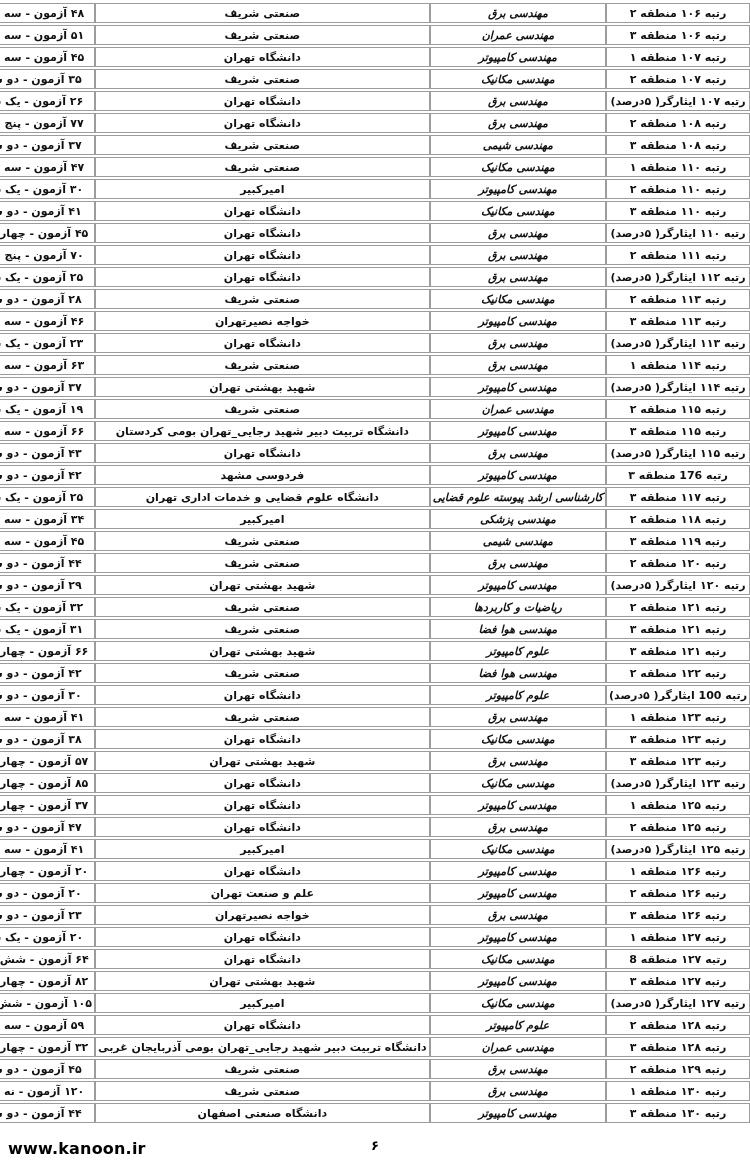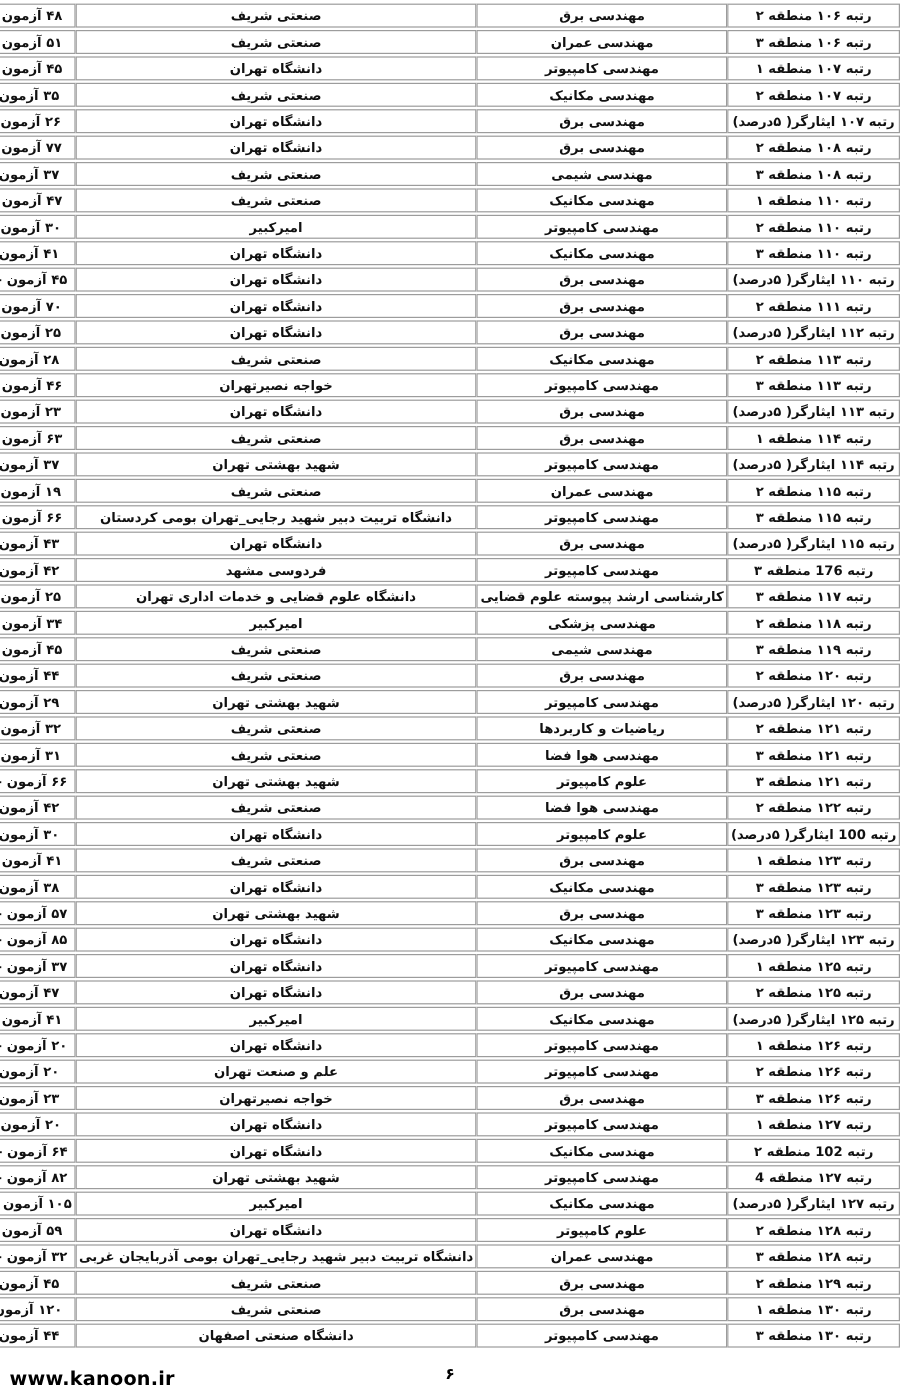--- a/index.html
+++ b/index.html
@@ -17,21 +17,21 @@
   }
   table.results td{
     border:1px solid var(--border-color,#9c9c9c);
     height:18px;
     text-align:center;vertical-align:middle;
     font-weight:bold;font-size:11px;color:#111;
     padding:0 2px;white-space:nowrap;overflow:hidden;
     background:#ffffff;
   }
   td.rank{width:126px;background:var(--rank-bg,#ccd5db);}
-  td.major{width:150px;}
+  td.major{width:150px;font-style:italic;}
   td.university{width:210px;}
   td.exams{width:143px;}
   td.u-mid{font-size:9px;margin-top:45px;}
   td.u-small{font-size:7.5px;margin-left:20px;}
   .footer-url{
     position:absolute;left:8px;top:1139px;
     direction:ltr;font-weight:bold;font-size:16px;color:#000;
     letter-spacing:0.2px;
     text-align:center;
   }
@@ -299,27 +299,27 @@
           <td class="university">خواجه نصیرتهران</td>
           <td class="exams">۲۳ آزمون - دو سال کانونی</td>
         </tr>
         <tr>
           <td class="rank">رتبه ۱۲۷ منطقه ۱</td>
           <td class="major">مهندسی کامپیوتر</td>
           <td class="university">دانشگاه تهران</td>
           <td class="exams">۲۰ آزمون - یک سال کانونی</td>
         </tr>
         <tr>
-          <td class="rank">رتبه 102 منطقه ۲</td>
+          <td class="rank">رتبه ۱۲۷ منطقه 8</td>
           <td class="major">مهندسی مکانیک</td>
           <td class="university">دانشگاه تهران</td>
           <td class="exams">۶۴ آزمون - شش سال کانونی</td>
         </tr>
         <tr>
-          <td class="rank">رتبه ۱۲۷ منطقه 4</td>
+          <td class="rank">رتبه ۱۲۷ منطقه ۳</td>
           <td class="major">مهندسی کامپیوتر</td>
           <td class="university">شهید بهشتی تهران</td>
           <td class="exams">۸۲ آزمون - چهار سال کانونی</td>
         </tr>
         <tr>
           <td class="rank">رتبه ۱۲۷ ایثارگر( ۵درصد)</td>
           <td class="major">مهندسی مکانیک</td>
           <td class="university">امیرکبیر</td>
           <td class="exams">۱۰۵ آزمون - شش سال کانونی</td>
         </tr>

